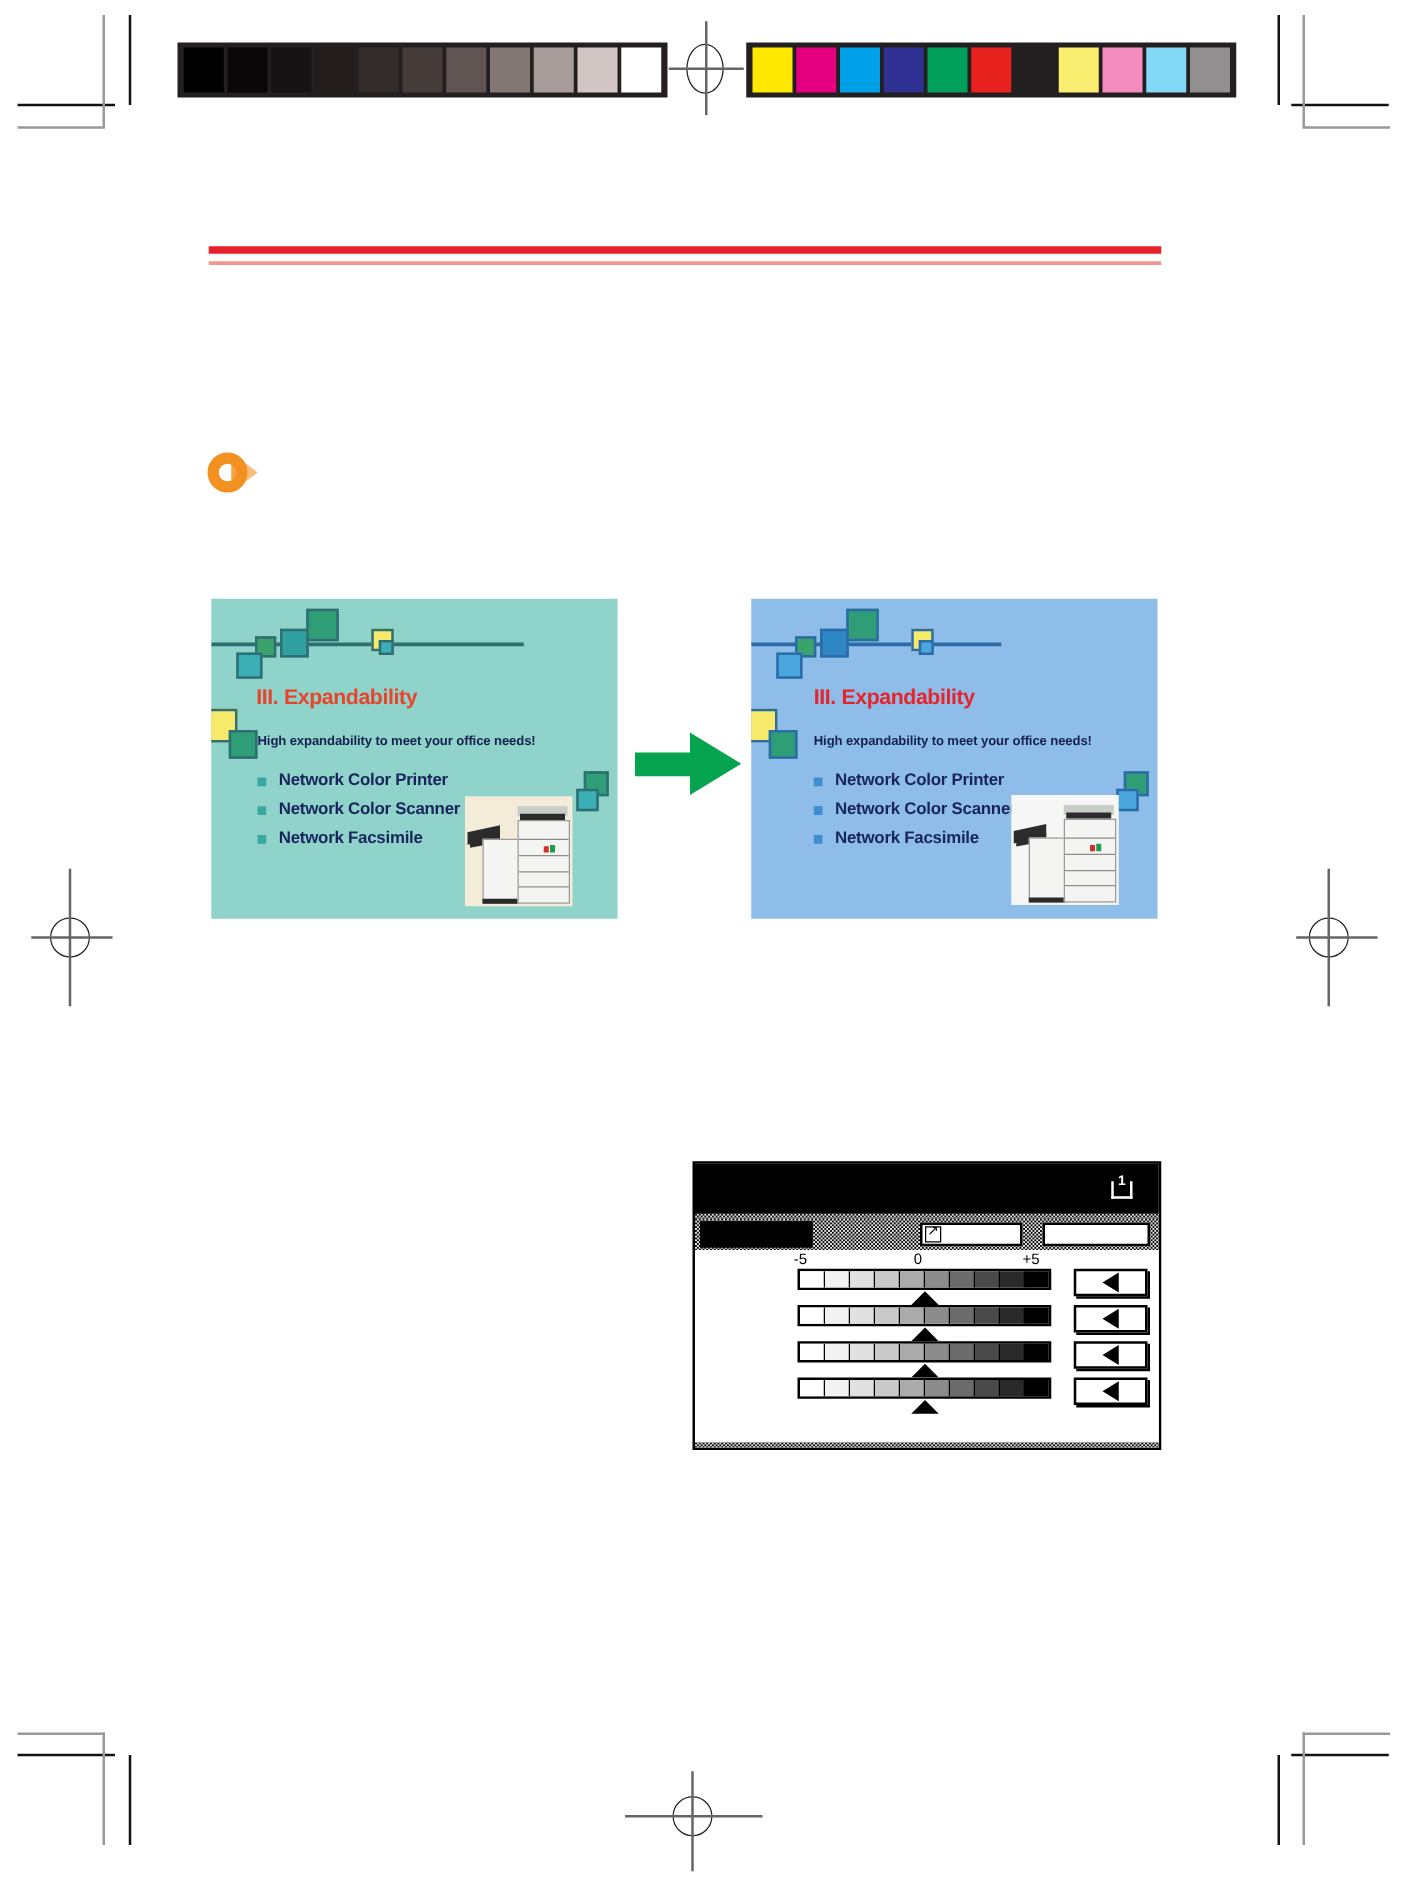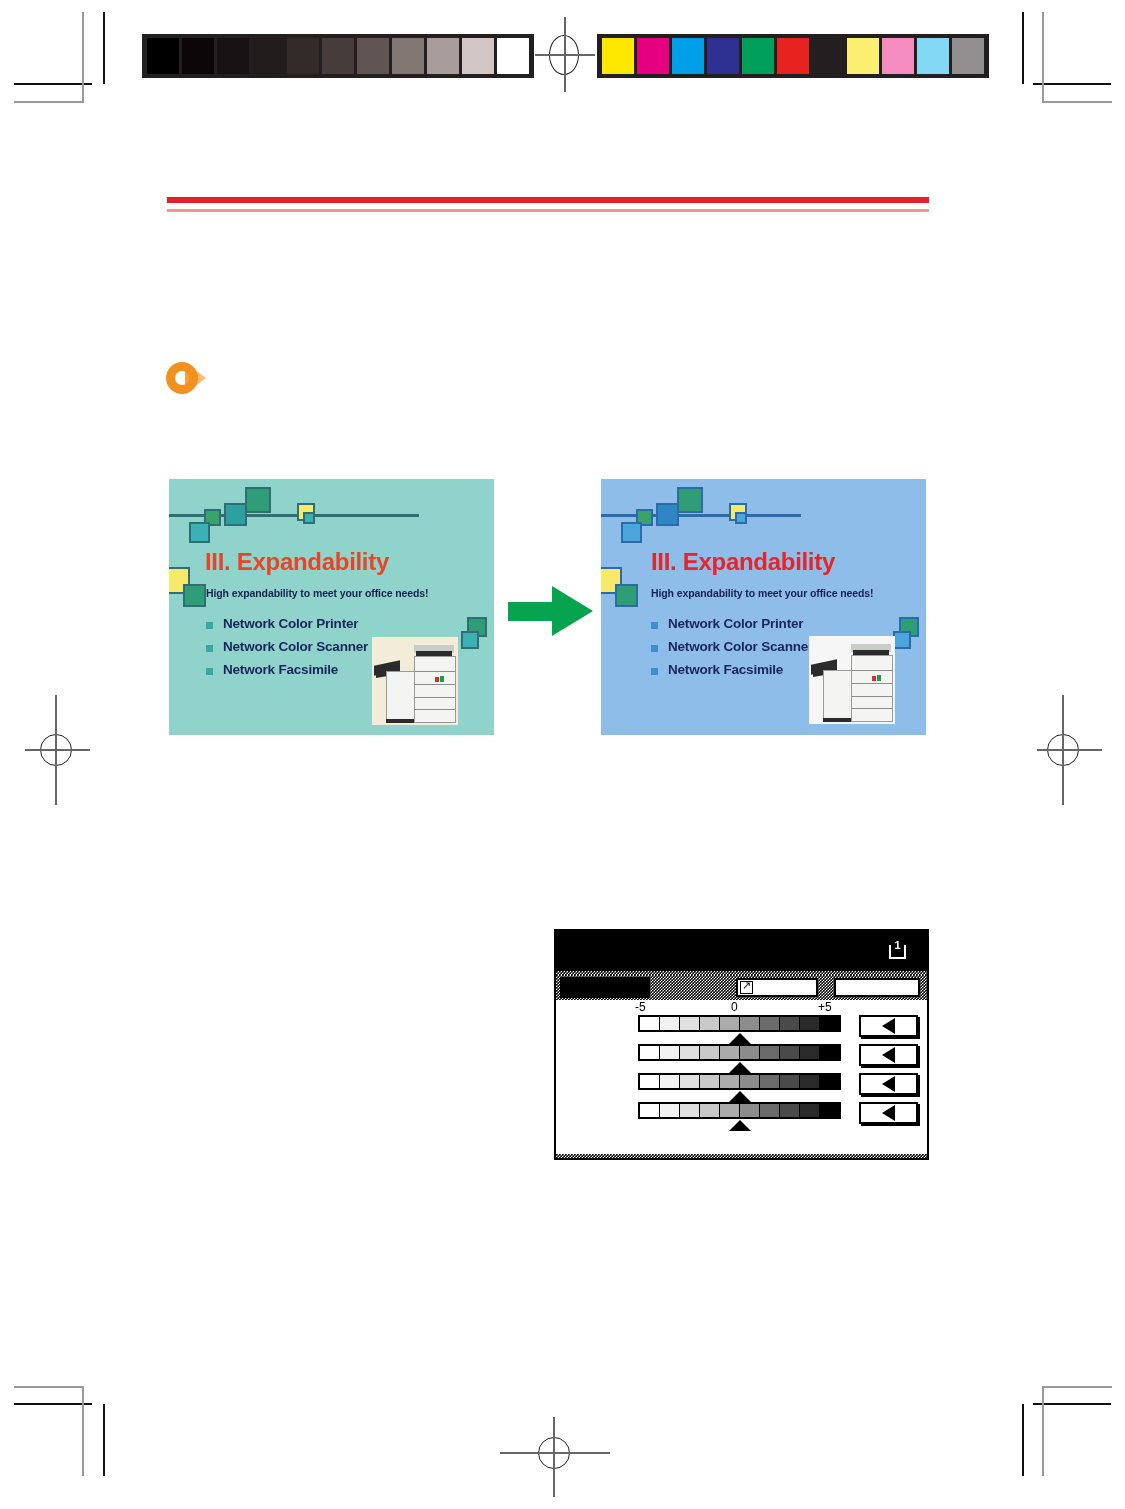--- a/index.html
+++ b/index.html
@@ -60,21 +60,21 @@
   .slide-a { left: 169px; top: 479px; background: #8fd3ca; }
   .slide-b { left: 601px; top: 479px; background: #8dbde8; }
 
   .slide .topline { position: absolute; height: 3px; }
   .slide-a .topline { background: #2f6f73; }
   .slide-b .topline { background: #2b6ca8; }
 
   .sq { position: absolute; }
 
   .slide .title {
-    position: absolute; font-weight: bold; font-size: 24px;
+    position: absolute; font-weight: bold; font-size: 17px;
     letter-spacing: -0.3px; white-space: nowrap;
   }
   .slide-a .title { color: #e8442a; left: 36px; top: 69px; }
   .slide-b .title { color: #e8232a; left: 50px; top: 69px; }
 
   .slide .subtitle {
     position: absolute; font-weight: bold; font-size: 10.5px;
     color: #15224f; white-space: nowrap; letter-spacing: -0.1px;
   }
   .slide-a .subtitle { left: 37px; top: 108px; }

